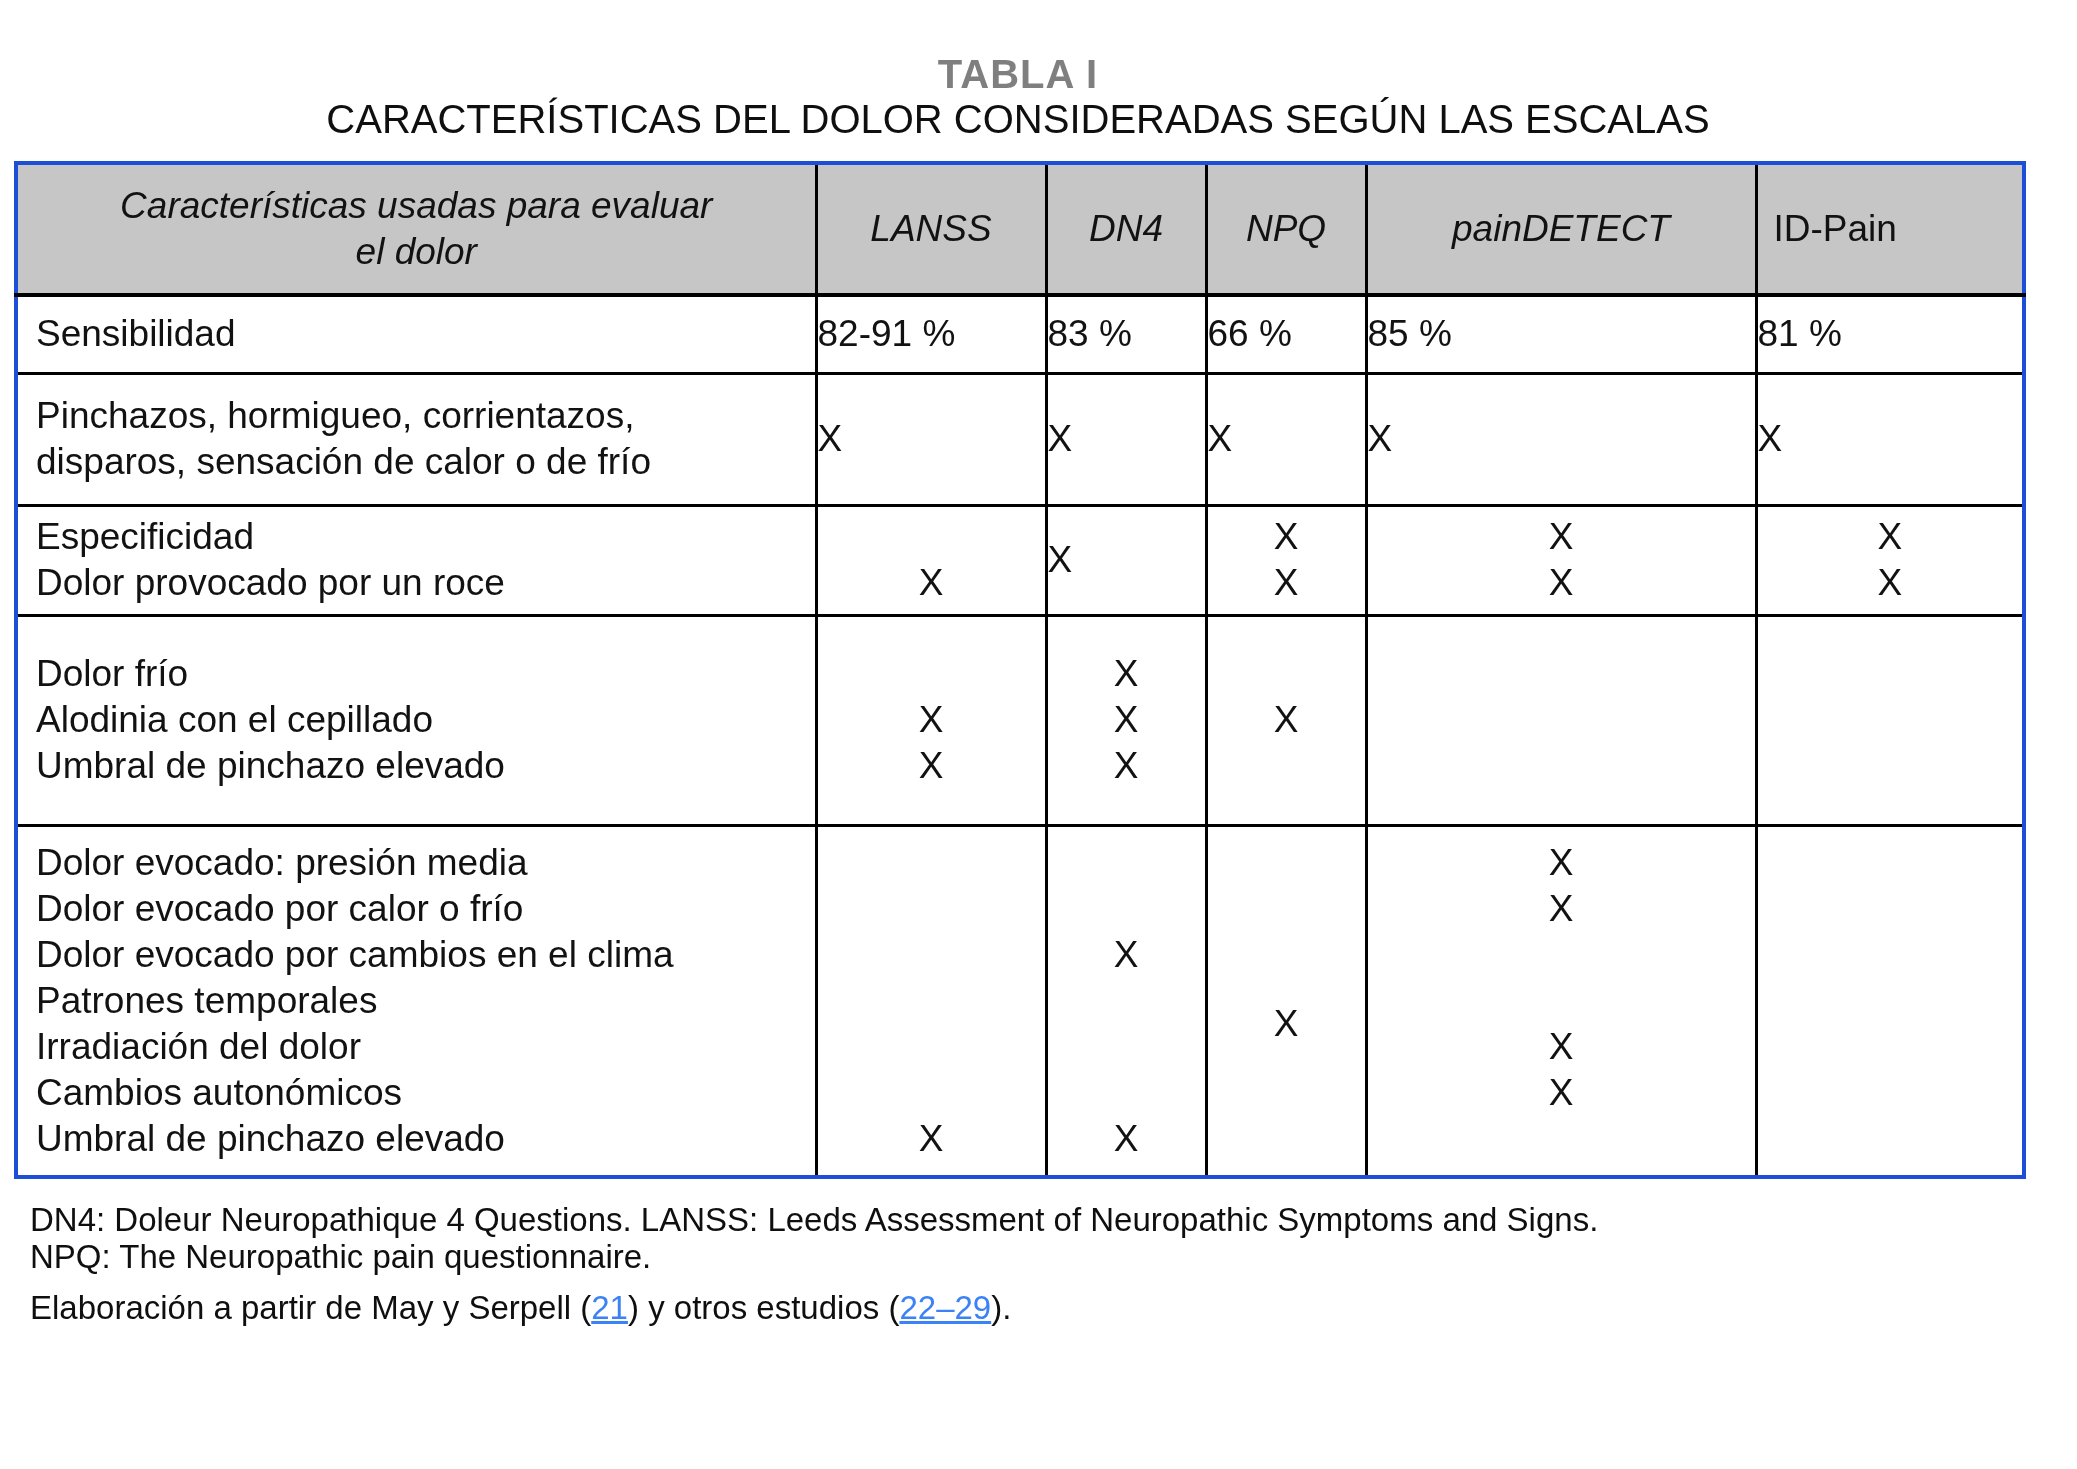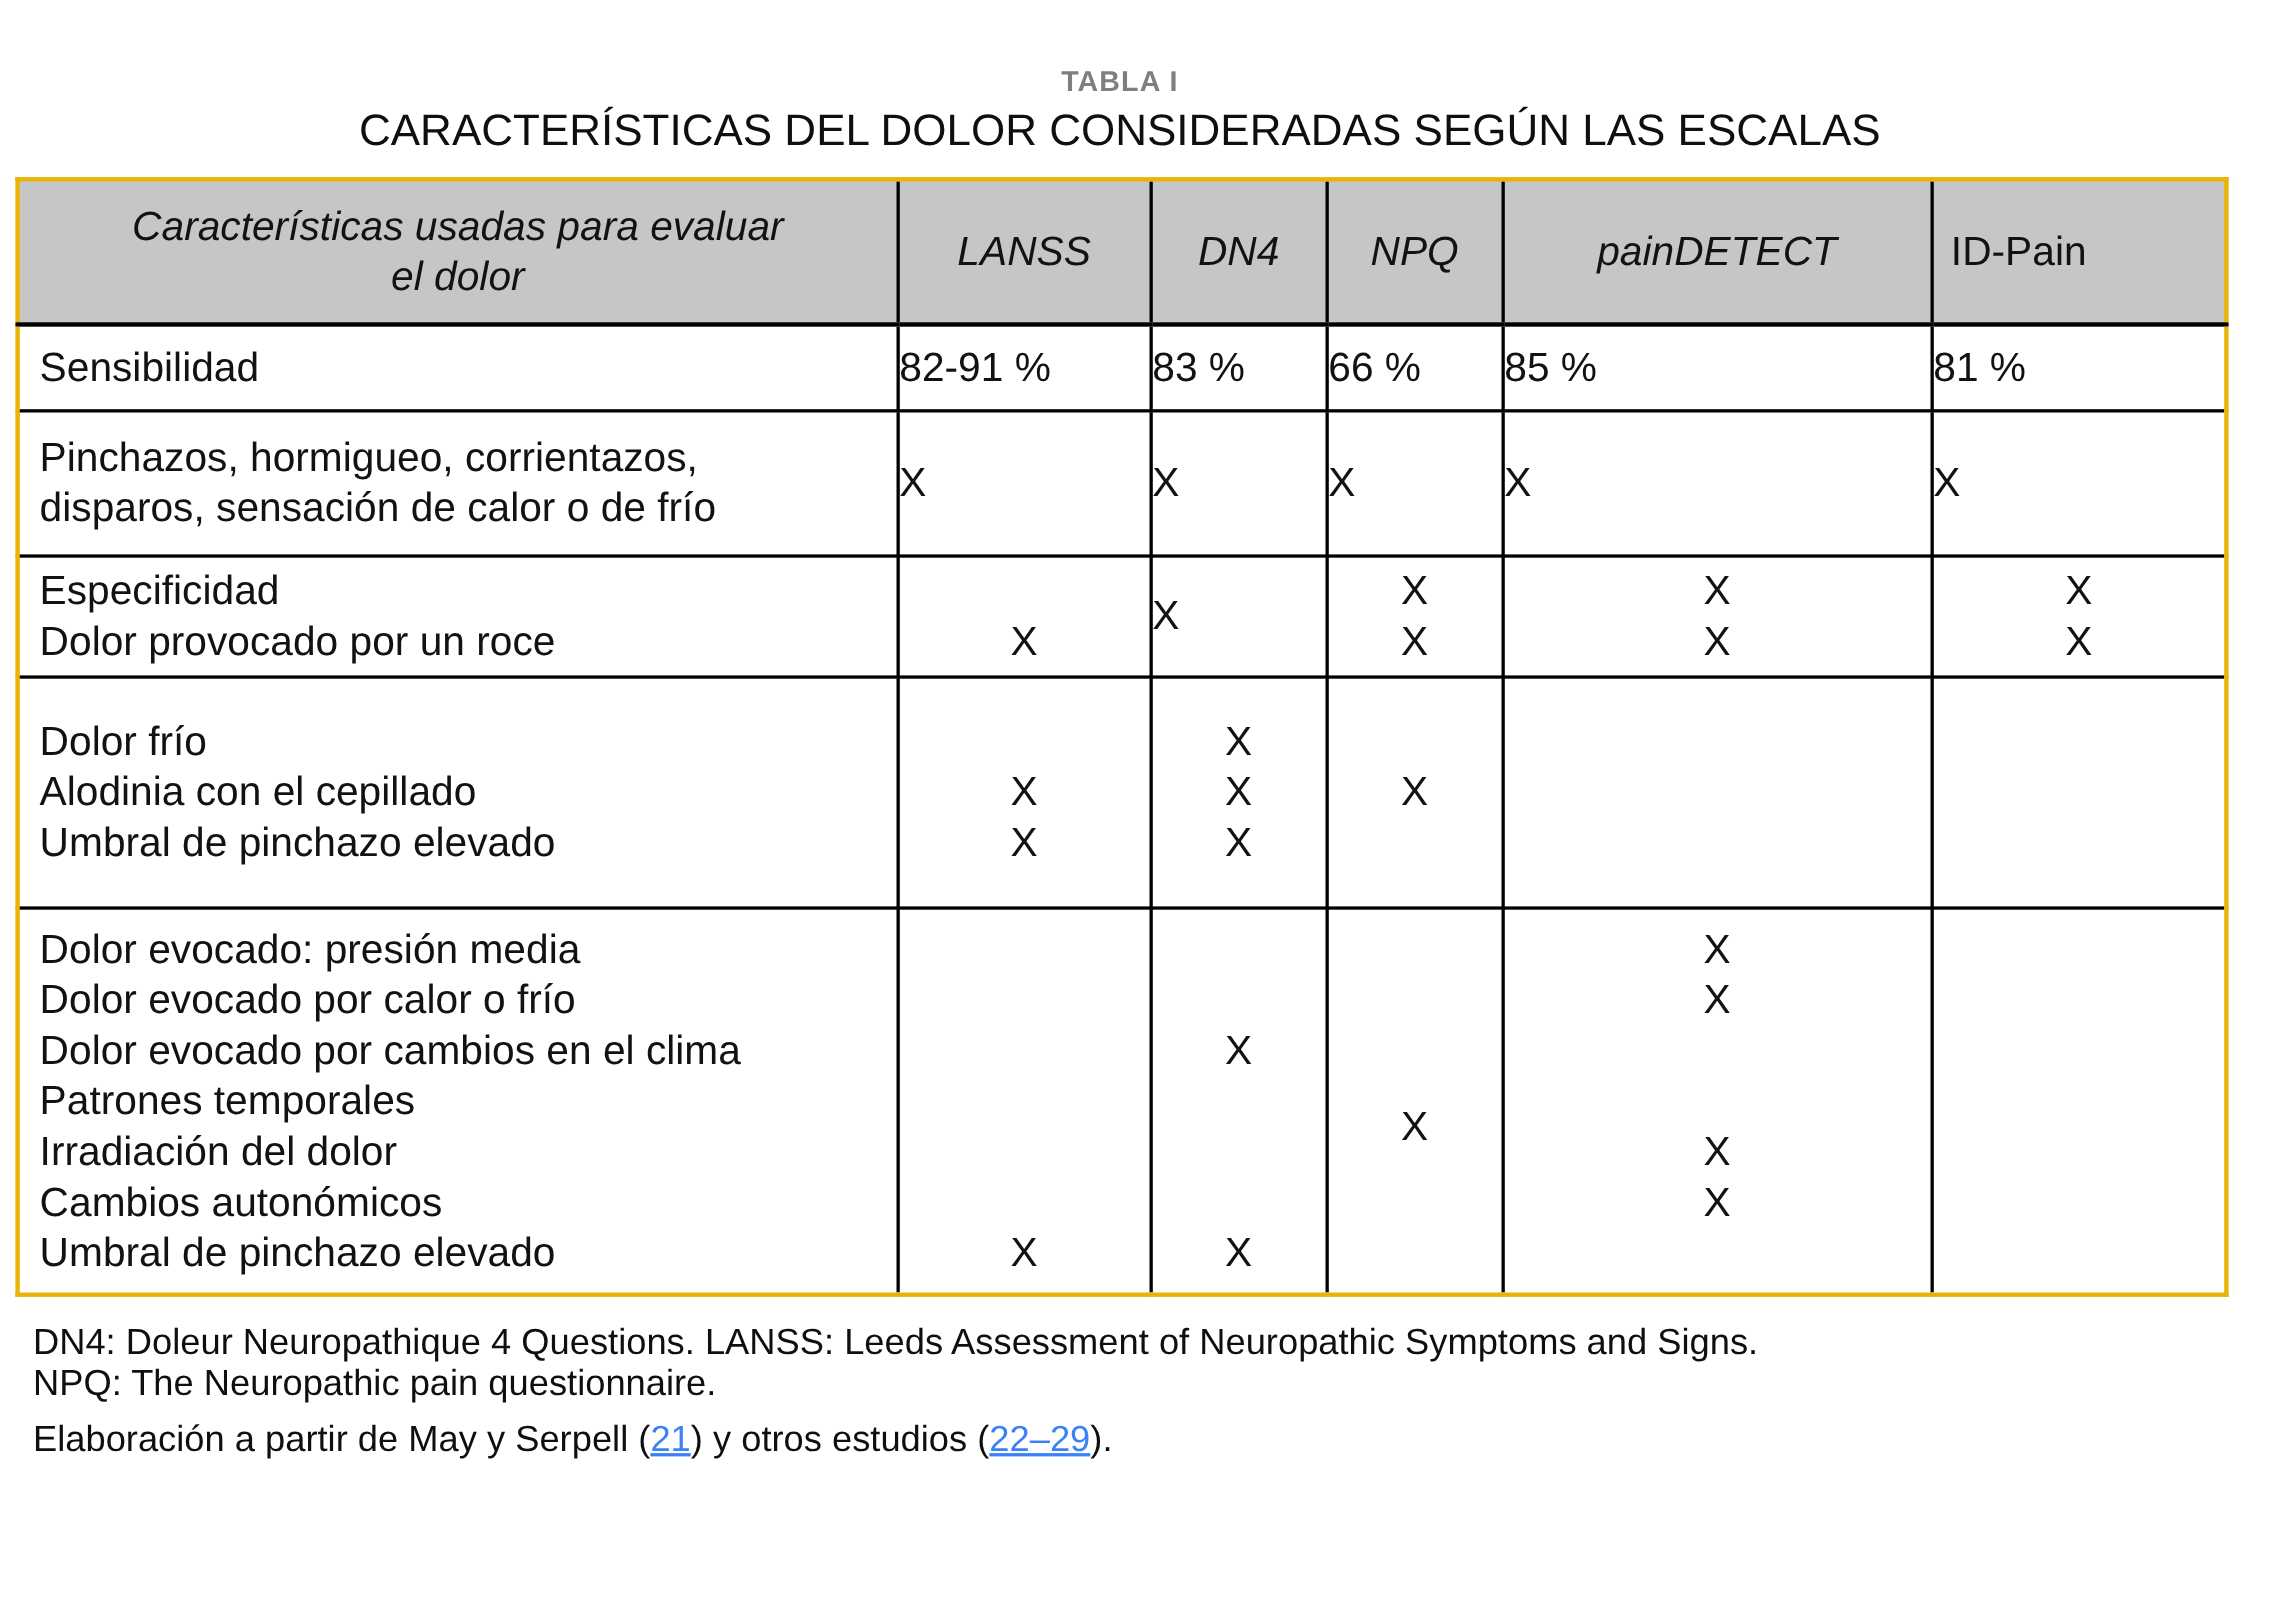--- a/index.html
+++ b/index.html
@@ -7,30 +7,30 @@
   .page {
     position: relative;
     width: 2077px;
     height: 1469px;
     background: #ffffff;
     font-family: "Liberation Sans", sans-serif;
     color: #121212;
     overflow: hidden;
   }
   .heading { padding-top: 52px; margin-left: 14px; width: 2008px; text-align: center; }
-  .t1 { font-size: 26px; font-weight: bold; color: #7f7f7f; line-height: 44px; letter-spacing: 1px; }
+  .t1 { font-size: 40px; font-weight: bold; color: #7f7f7f; line-height: 44px; letter-spacing: 1px; }
   .t2 { font-size: 40px; font-weight: normal; color: #0f0f0f; line-height: 46px; letter-spacing: 0px; }
 
   table.main {
     border-collapse: collapse;
     table-layout: fixed;
     width: 2008px;
     margin-left: 14px;
     margin-top: 19px;
-    border: 4px solid #eab308;
+    border: 4px solid #1d4ed8;
   }
   th, td { border: 3px solid #000; vertical-align: middle; font-size: 37px; }
   thead th {
     background: #c6c6c6;
     height: 132px;
     font-weight: normal;
     font-style: italic;
     text-align: center;
     border-bottom: 4px solid #000;
   }

